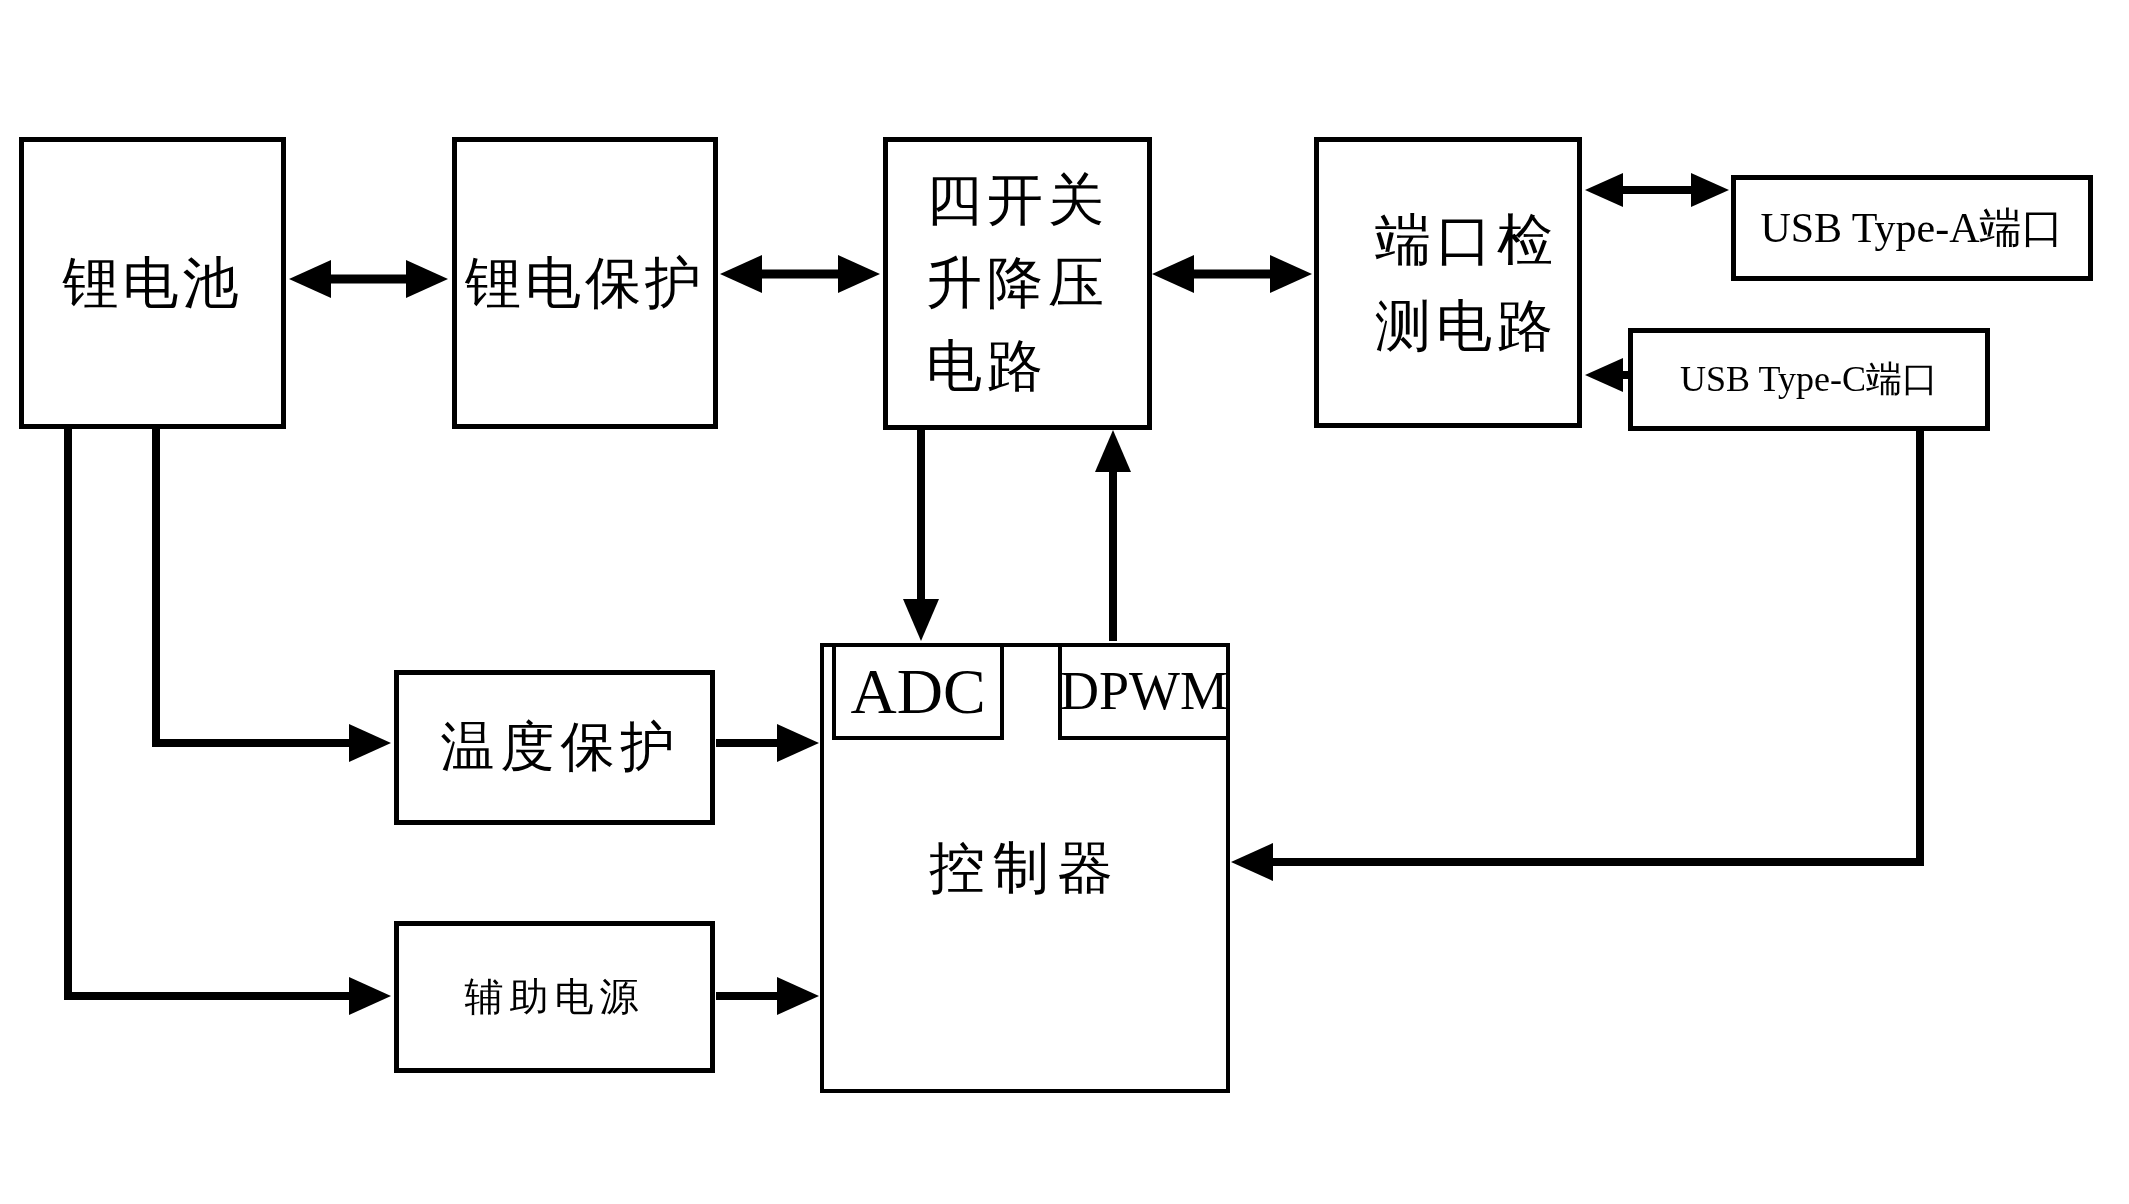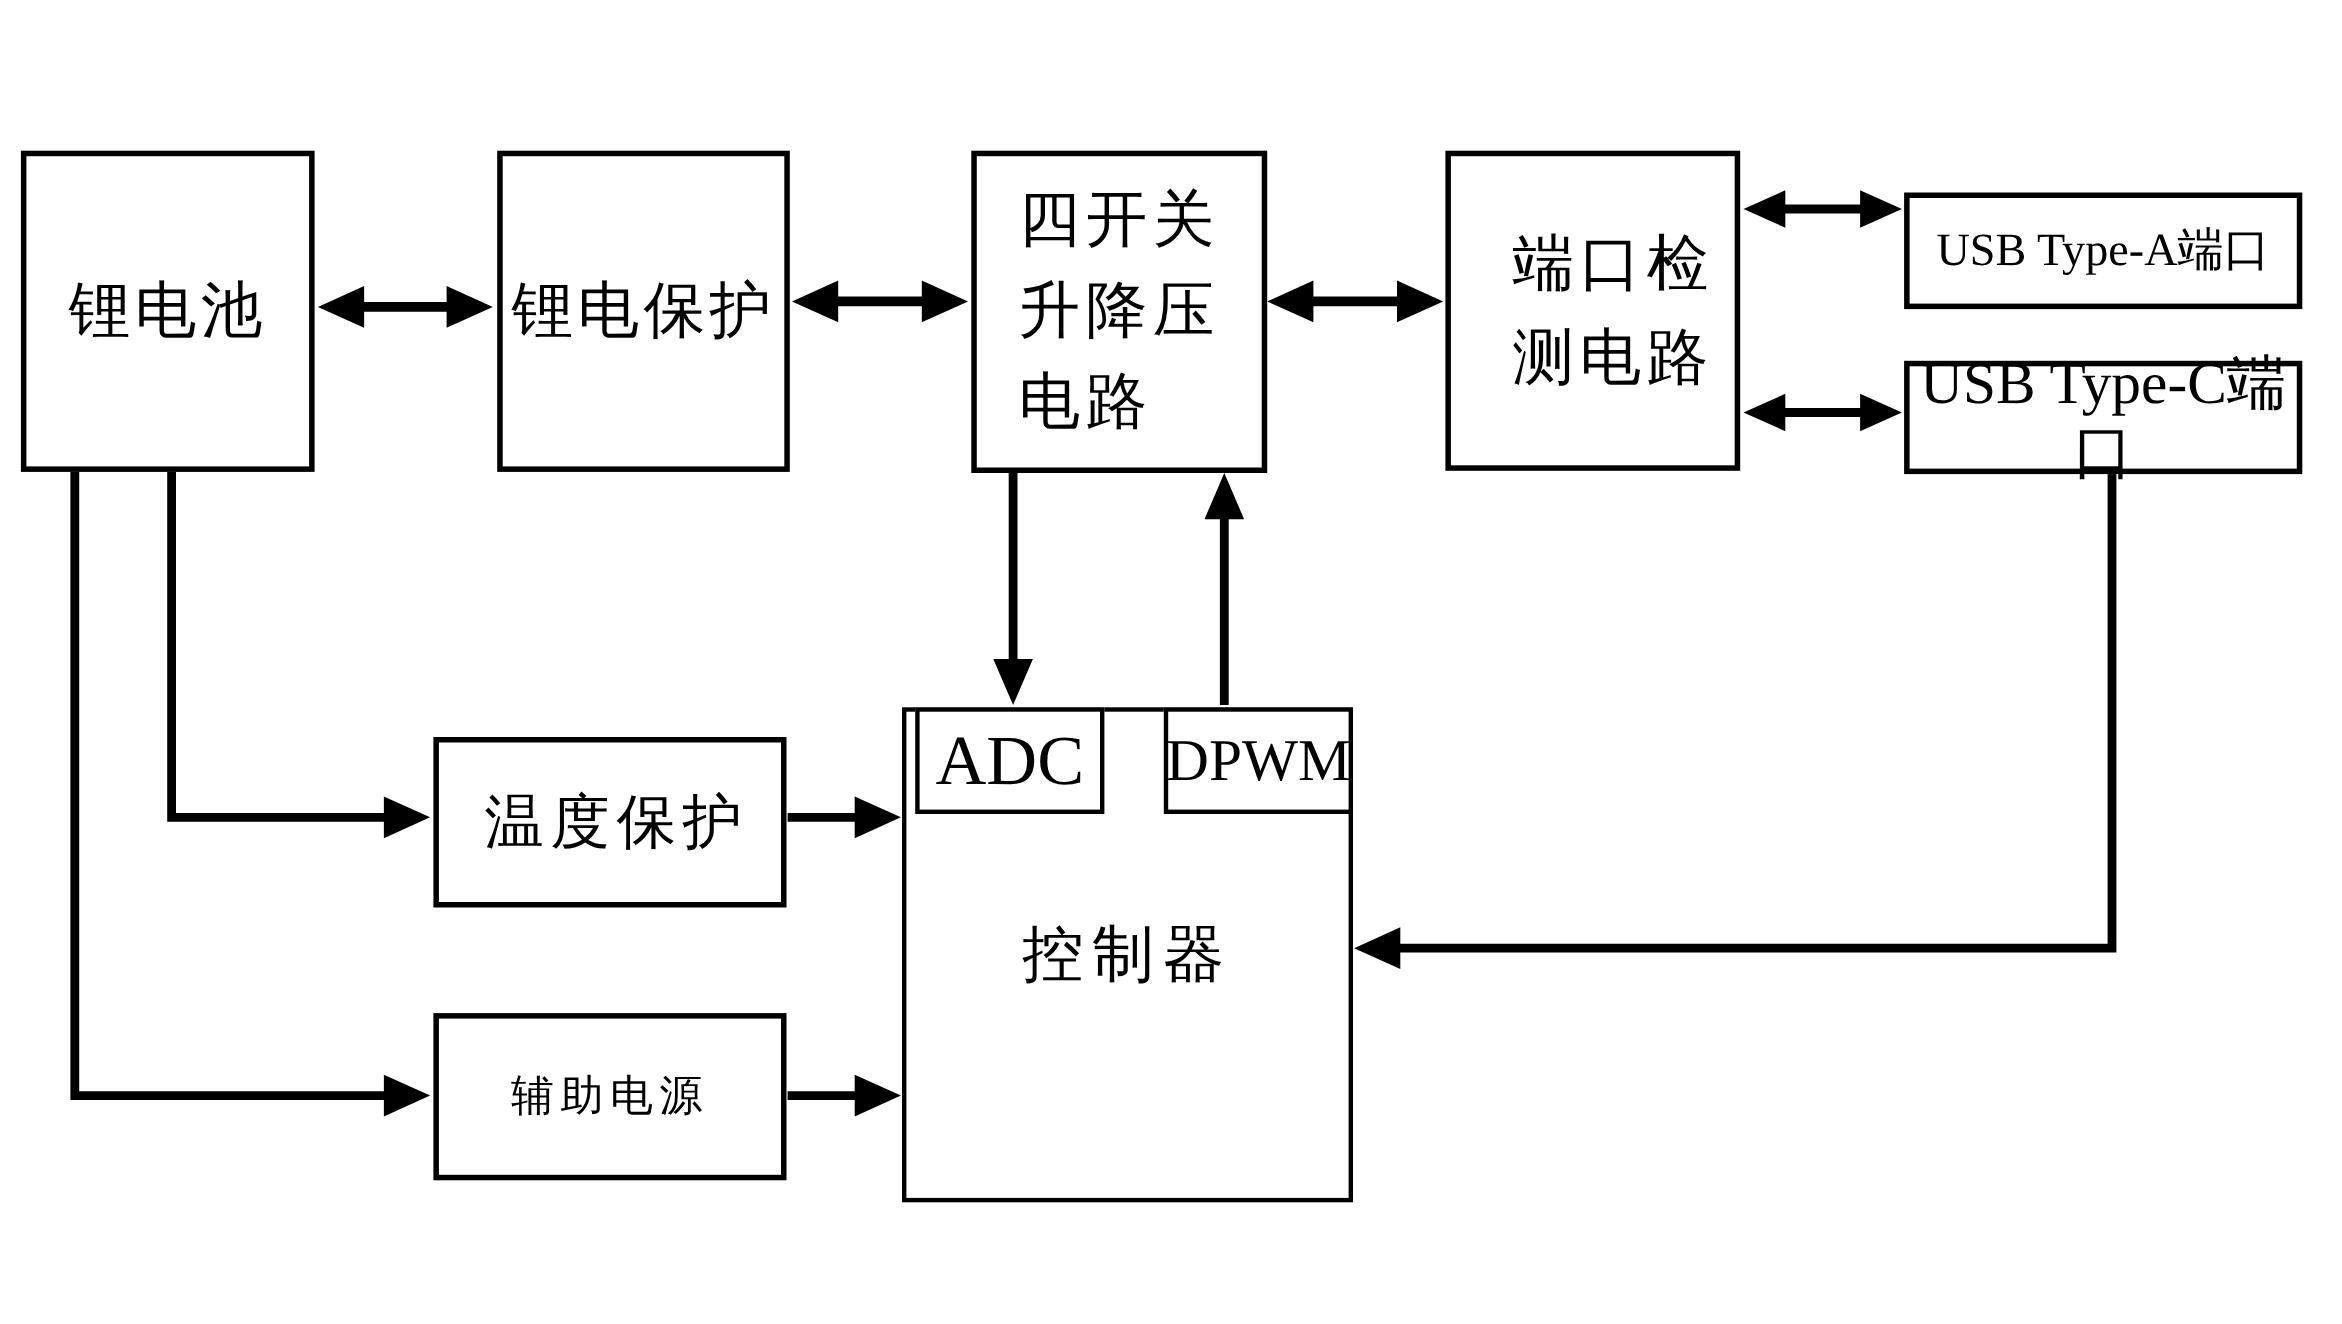--- a/index.html
+++ b/index.html
@@ -32,21 +32,21 @@
   .multiline { text-align: left; }
   .multiline span { display: block; }
 
   .n-battery     { left: 19px;   top: 137px; width: 267px; height: 292px; font-size: 56px; letter-spacing: 4px; }
   .n-protection  { left: 452px;  top: 137px; width: 266px; height: 292px; font-size: 56px; letter-spacing: 4px; }
   .n-buckboost   { left: 883px;  top: 137px; width: 269px; height: 293px; font-size: 56px; letter-spacing: 5px; }
   .n-buckboost .multiline span { line-height: 83px; }
   .n-portdetect  { left: 1314px; top: 137px; width: 268px; height: 291px; font-size: 56px; letter-spacing: 5px; }
   .n-portdetect .multiline span { line-height: 86px; margin-left: 37px; }
   .n-usba        { left: 1731px; top: 142px; width: 362px; height: 106px; font-size: 42px; margin-top: 33px; }
-  .n-usbc        { left: 1731px; top: 328px; width: 362px; height: 103px; font-size: 54px; }
+  .n-usbc        { left: 1628px; top: 328px; width: 362px; height: 103px; font-size: 36px; }
   .n-temp        { left: 394px;  top: 670px; width: 321px; height: 155px; font-size: 54px; letter-spacing: 6px; padding-left: 12px; }
   .n-aux         { left: 394px;  top: 921px; width: 321px; height: 152px; font-size: 39px; letter-spacing: 6px; }
   .n-controller  { left: 820px;  top: 643px; width: 410px; height: 450px; font-size: 56px; letter-spacing: 8px; border-width: 4px; }
   .n-adc         { left: 820px;  top: 643px; width: 172px; height: 97px;  font-size: 64px; border-width: 4px; z-index: 2; margin-left: 12px; }
   .n-dpwm        { left: 1058px; top: 643px; width: 172px; height: 97px;  font-size: 54px; border-width: 4px; z-index: 2; text-align: center; }
 </style>
 </head>
 <body>
 
 <div class="canvas">

